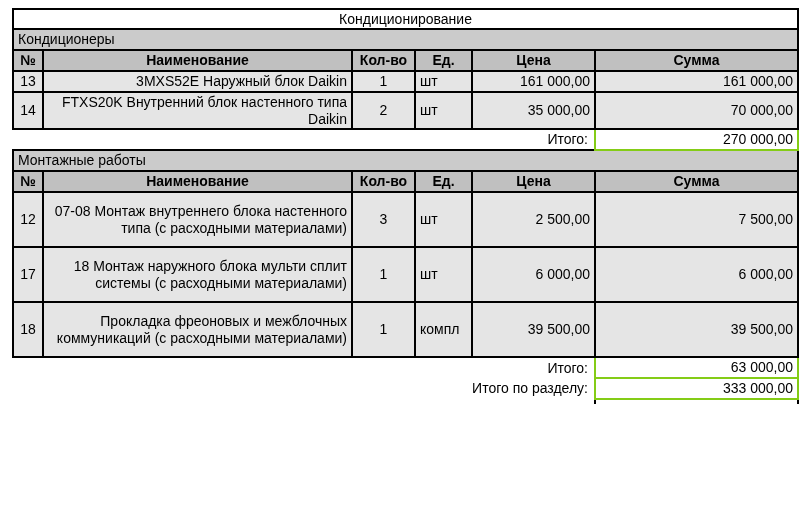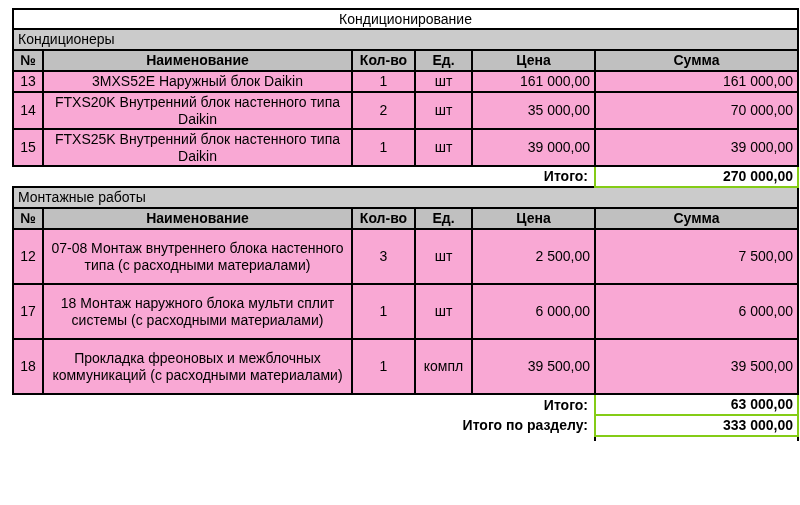--- a/index.html
+++ b/index.html
@@ -39,33 +39,33 @@
     text-align: left;
     height: 19px;
     margin-top: 15px;
   }
   tr.head-row td {
     background: #c0c0c0;
     font-weight: bold;
     text-align: center;
     height: 19px;
   }
-  tr.data-row td { background: #f9a8d4; }
+  tr.data-row td { background: #e5e5e5; }
   tr.h1 td { height: 19px; }
   tr.h2 td { height: 35px; }
   tr.h3 td { height: 53px; }
   .c-num  { text-align: center; }
-  .c-name { text-align: center; }
+  .c-name { text-align: right; }
   .c-qty  { text-align: center; }
-  .c-unit { text-align: center; }
+  .c-unit { text-align: left; }
   .c-price{ text-align: right; }
   .c-sum  { text-align: right; }
   tr.total-row td {
     border: none;
-    font-weight: bold;
+    font-weight: normal;
     height: 19px;
     background: #ffffff;
   }
   tr.total-row td.total-label {
     text-align: right;
     padding-right: 6px;
   }
   tr.total-row td.total-value {
     border: 2px solid #84cc16;
     text-align: right;
@@ -121,28 +121,20 @@
       <td class="c-sum">161 000,00</td>
     </tr>
     <tr class="data-row h2">
       <td class="c-num">14</td>
       <td class="c-name">FTXS20K Внутренний блок настенного типа Daikin</td>
       <td class="c-qty">2</td>
       <td class="c-unit">шт</td>
       <td class="c-price">35 000,00</td>
       <td class="c-sum">70 000,00</td>
     </tr>
-    <tr class="data-row h2">
-      <td class="c-num">15</td>
-      <td class="c-name">FTXS25K Внутренний блок настенного типа Daikin</td>
-      <td class="c-qty">1</td>
-      <td class="c-unit">шт</td>
-      <td class="c-price">39 000,00</td>
-      <td class="c-sum">39 000,00</td>
-    </tr>
     <tr class="total-row">
       <td colspan="5" class="total-label">Итого:</td>
       <td class="total-value">270 000,00</td>
     </tr>
 
     <tr class="section-row">
       <td colspan="6">Монтажные работы</td>
     </tr>
     <tr class="head-row">
       <td>№</td>

